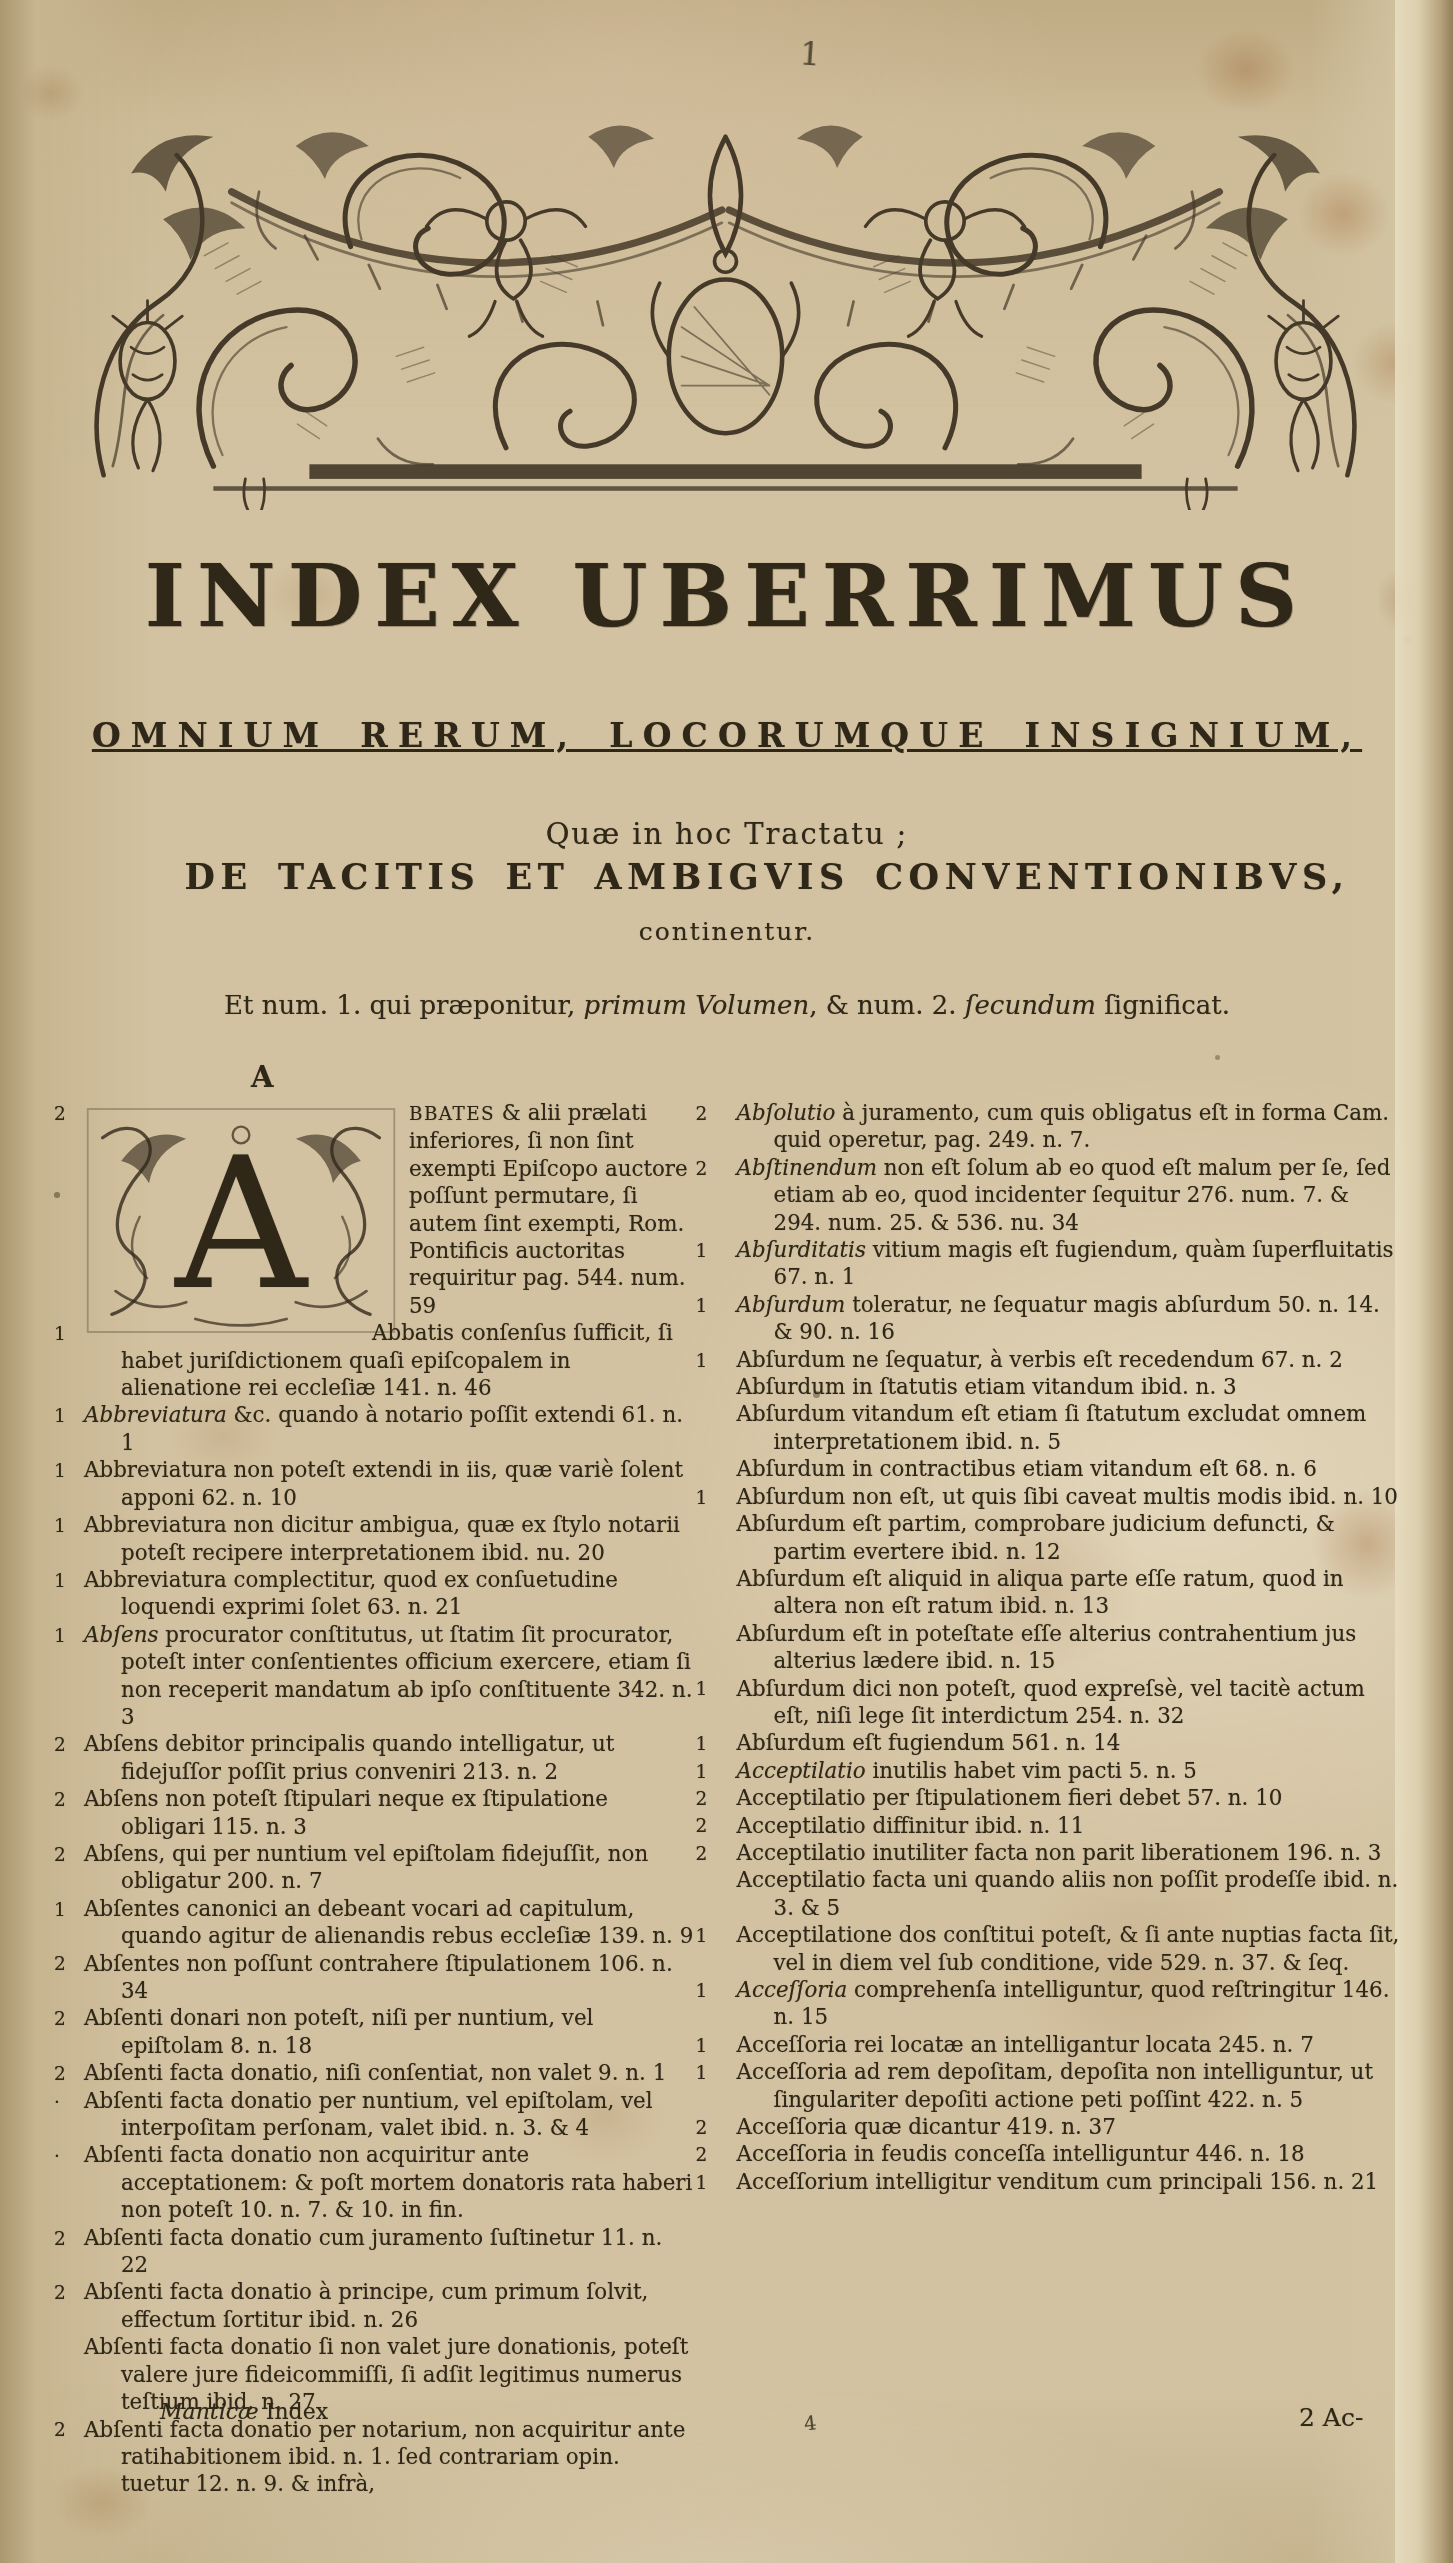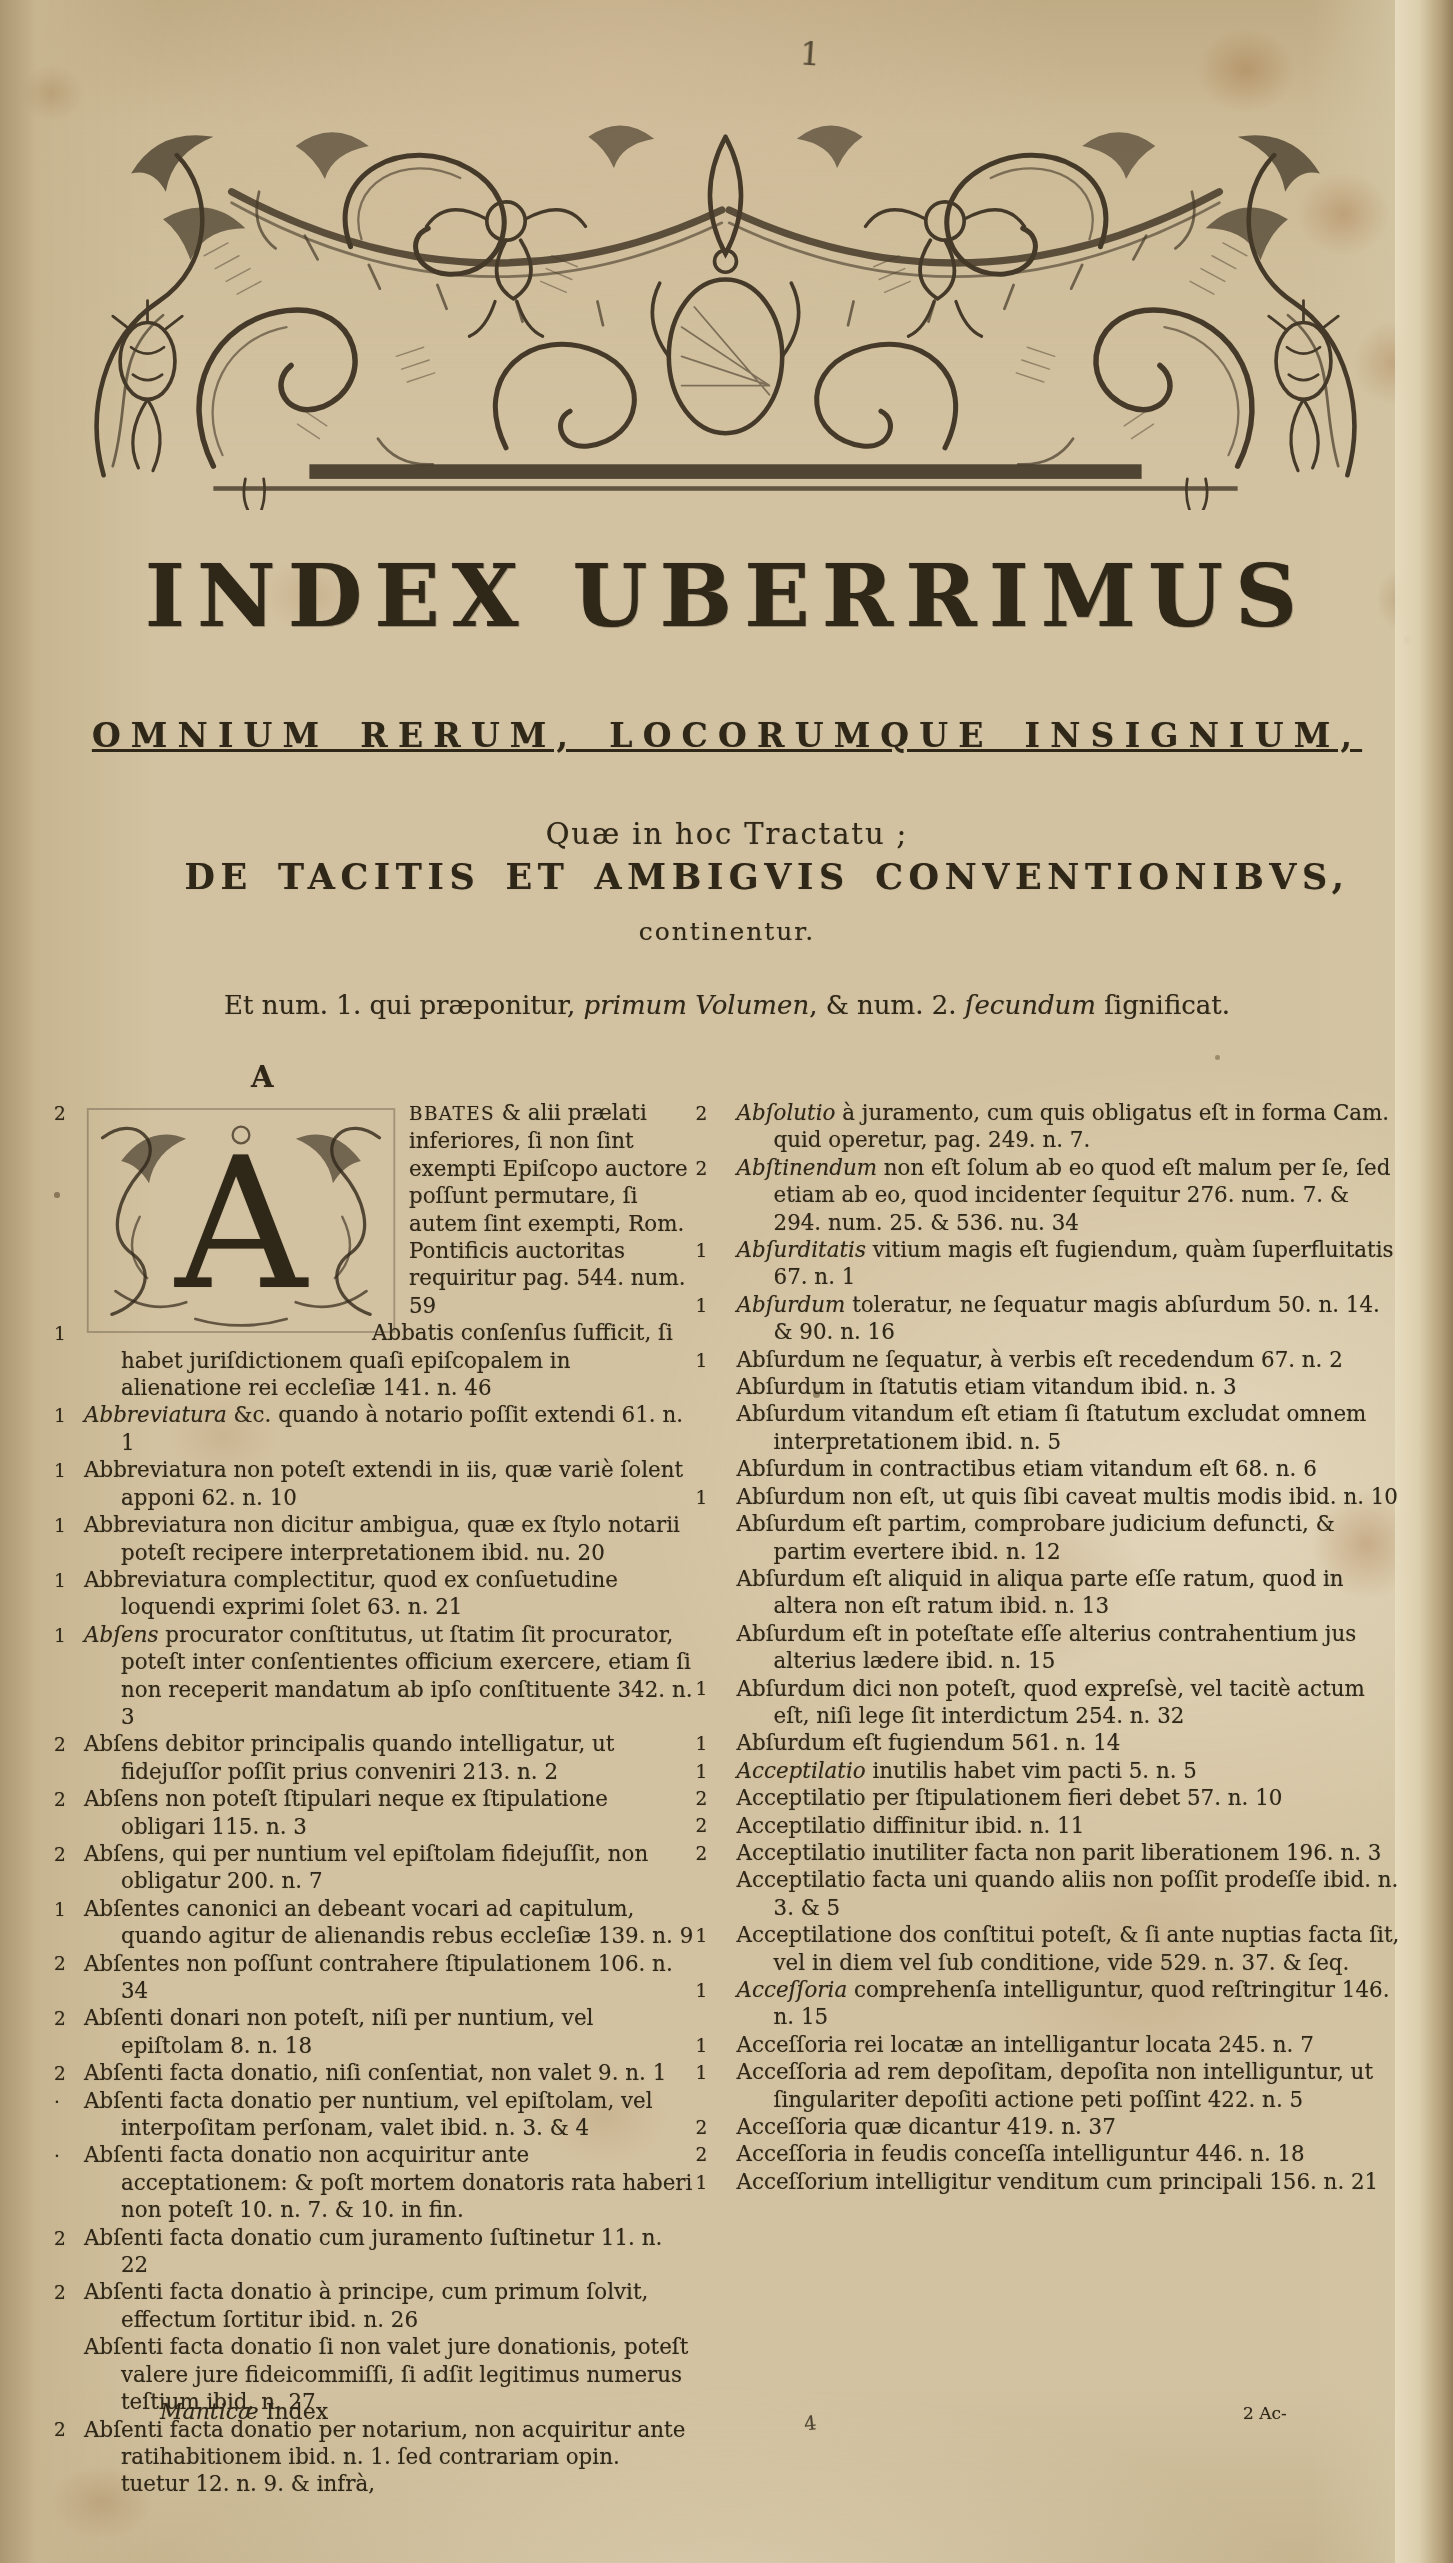--- a/index.html
+++ b/index.html
@@ -54,21 +54,21 @@
   .num{position:absolute;left:1.9px;top:0.9px;font-size:18.6px;}
   .etxt{display:block;padding-left:37px;text-indent:-37px;}
   .etxt.first{padding-left:0;text-indent:0;}
   .lead.it{font-style:italic;}
   .lead.caps{font-size:.86em;letter-spacing:1.4px;}
   .dropbox{float:left;width:314px;height:231px;margin:5.6px 11px 1.9px 0;}
   .dropbox svg{display:block;width:100%;height:100%;}
 
   .catchline{left:160px;top:2399px;font-size:22px;}
   .catchline .it{font-style:italic;}
-  .catchword{left:1243px;top:2403px;font-size:17px;}
+  .catchword{left:1299px;top:2403px;font-size:25px;}
   .press-mark{left:804px;top:2412px;font-size:19.5px;opacity:.8;transform:rotate(-6deg);}
   .mark-top{left:800px;top:35px;font-size:32px;opacity:.75;transform:rotate(4deg);filter:blur(0.6px);}
 </style>
 </head>
 <body>
 
 <div class="abs stain" style="left:1195px;top:28px;width:102px;height:84px;background:radial-gradient(closest-side,rgba(150,92,40,.32),transparent);"></div>
 <div class="abs stain" style="left:1297px;top:172px;width:93px;height:84px;background:radial-gradient(closest-side,rgba(150,92,40,.3),transparent);"></div>
 <div class="abs stain" style="left:1353px;top:321px;width:84px;height:84px;background:radial-gradient(closest-side,rgba(150,92,40,.28),transparent);"></div>
 <div class="abs stain" style="left:1376px;top:567px;width:56px;height:65px;background:radial-gradient(closest-side,rgba(140,85,35,.25),transparent);"></div>

